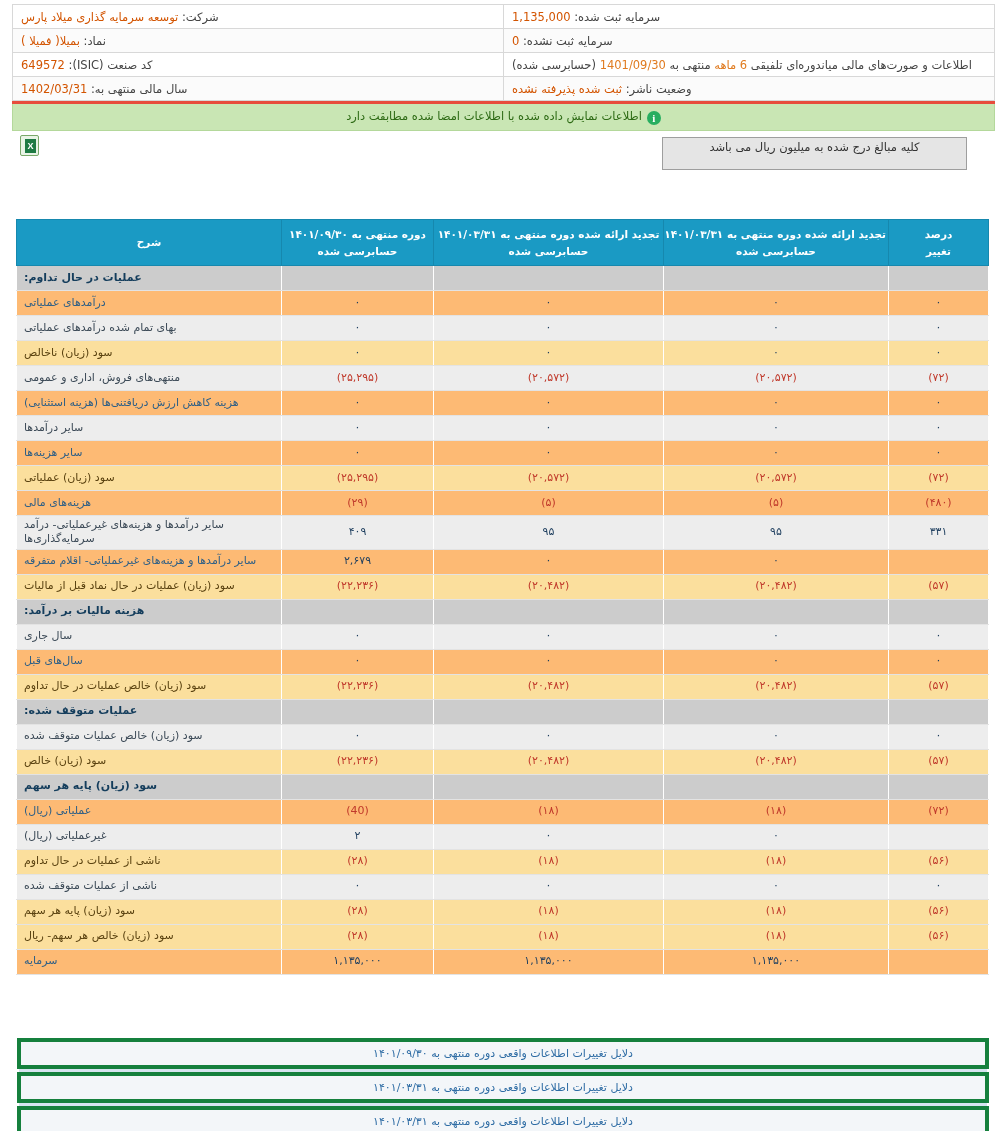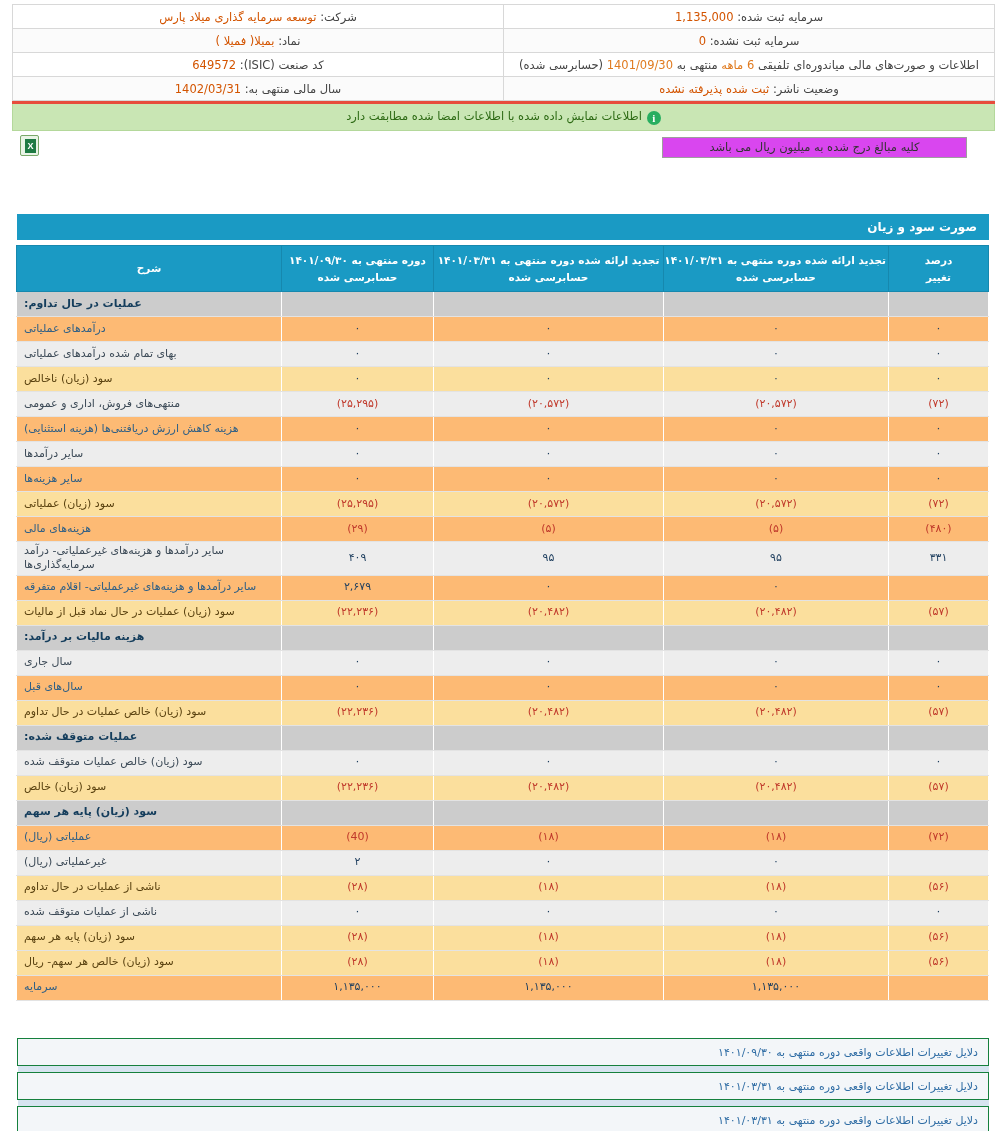--- a/index.html
+++ b/index.html
@@ -31,21 +31,21 @@
     padding: 2px 8px;
     font-size: 11.5px;
     color: #3b3b3b;
     vertical-align: middle;
     white-space: nowrap;
     overflow: hidden;
   }
   .lbl { color: #444; }
   .val { color: #d35400; }
   .val-orange { color: #e07b20; }
-  td.cell-right { text-align: center; }
+  td.cell-right { text-align: left; }
   .info tr:nth-child(odd) td { background: #ffffff; }
   .info tr:nth-child(even) td { background: #fbfbfb; }
 
   .redline {
     width: 983px; height: 3px; background: #e74c3c;
     margin: 0 auto;
   }
 
   
   .notice {
@@ -77,22 +77,22 @@
 
   
   .units-row {
     width: 983px; margin: 6px auto 0 auto;
     height: 26px;
     position: relative;
   }
   .units-box {
     position: absolute; right: 28px; top: 0;
     border: 1px solid #9e9e9e;
-    background: #d946ef;
-    height: 21px; line-height: 19px;
+    background: #e5e5e5;
+    height: 33px; line-height: 19px;
     padding: 0 8px;
     font-size: 11.5px;
     color: #333;
     min-width: 305px;
     text-align: center;
   }
   .excel-icon {
     position: absolute; left: 8px; top: -2px;
     width: 19px; height: 21px;
     background: #e9f4e6;
@@ -180,26 +180,26 @@
     top: 1038px; right: 18px;
     width: 972px;
   }
   table.footer {
     width: 972px;
     border-collapse: collapse;
     table-layout: fixed;
   }
   table.footer td.fcell {
     background: #f3f6f9;
-    border: 1px solid #15803d;
+    border: 4px solid #15803d;
     height: 27px;
     padding: 2px 10px;
     font-size: 11px;
     color: #2e6ca4;
-    text-align: right;
+    text-align: center;
   }
   table.footer td.fgap {
     background: #d6e4f0;
     height: 7px;
     border: none;
     padding: 0;
   }
 
   
   .watermark {
@@ -285,21 +285,20 @@
 </div>
 
 <div class="units-row">
   <div class="units-box">کلیه مبالغ درج شده به میلیون ریال می باشد</div>
   <div class="excel-icon">
       <span class="x">X</span>
     </div>
 </div>
 
 <div class="stmt-wrap">
-  <div class="stmt-title">صورت سود و زیان</div>
   <table class="stmt">
     <colgroup>
       <col style="width:100px">
       <col style="width:225px">
       <col style="width:230px">
       <col style="width:152px">
       <col style="width:265px">
     </colgroup>
     <thead>
       <tr>

